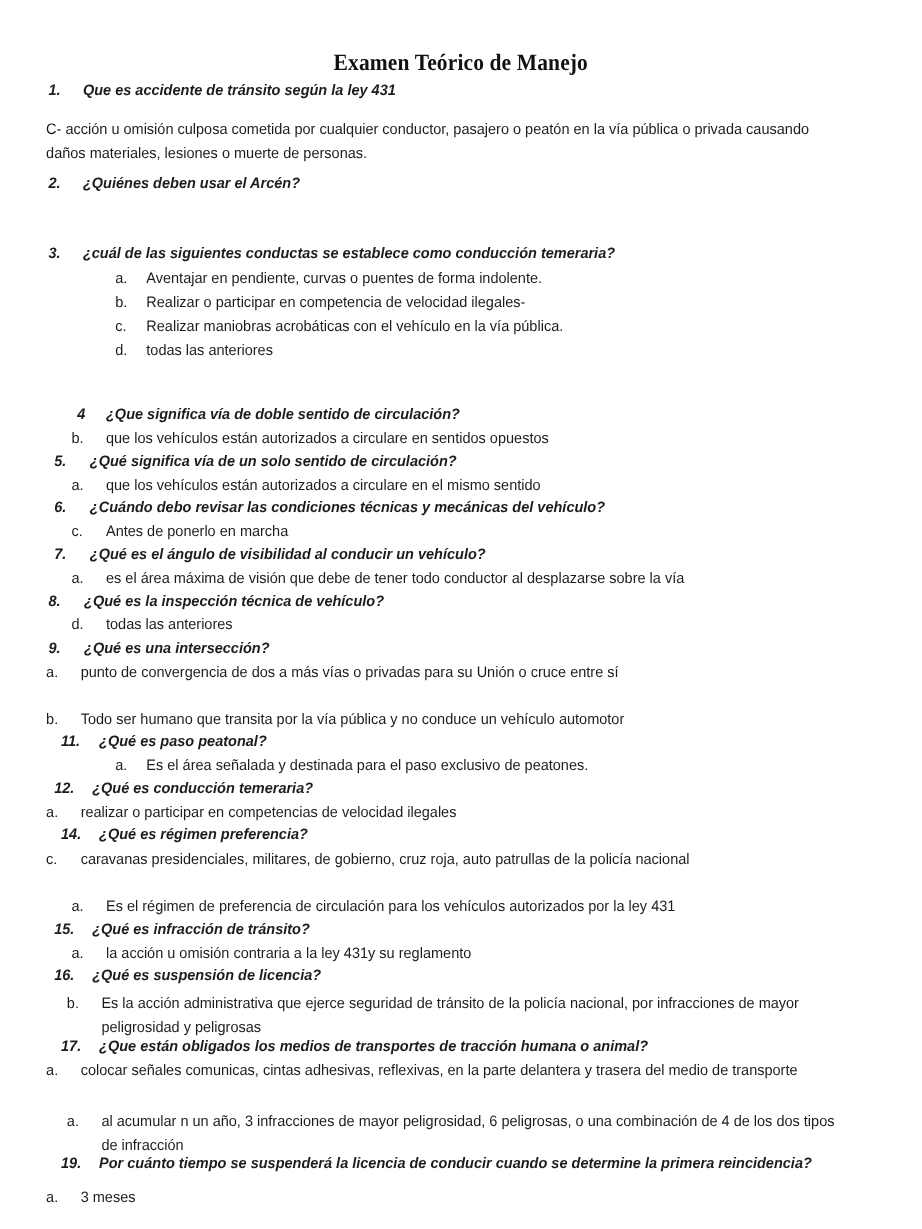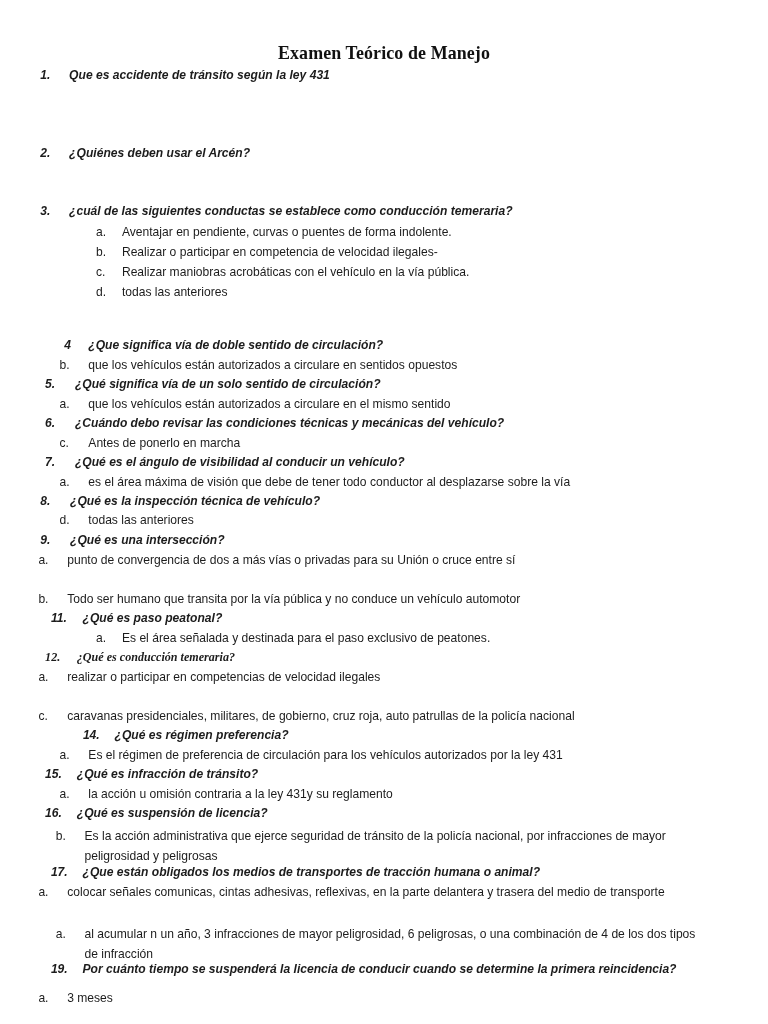--- a/index.html
+++ b/index.html
@@ -91,20 +91,25 @@
 
   <h1 class="doc-title">Examen Teórico de Manejo</h1>
 
   <div class="block" style="top:69px;">
     <div class="line q row" style="padding-left:42px;">
       <span class="marker" style="width:30px;">1.</span>
       <span class="body">Que es accidente de tránsito según la ley 431</span>
     </div>
   </div>
 
+  <div class="block" style="top:98px;">
+    <div class="line a para" style="padding-left:40px; padding-right:35px; line-height:1.62;">
+      <span> C- acción u omisión culposa cometida por cualquier conductor, pasajero o peatón en la vía pública o privada causando daños materiales, lesiones o muerte de personas.</span>
+    </div>
+  </div>
 
   <div class="block" style="top:147px;">
     <div class="line q row" style="padding-left:42px;">
       <span class="marker" style="width:30px;">2.</span>
       <span class="body">¿Quiénes deben usar el Arcén?</span>
     </div>
   </div>
 
 
   <div class="block" style="top:205px;">
@@ -242,21 +247,21 @@
     </div>
   </div>
 
   <div class="block" style="top:632px;">
     <div class="line a row" style="padding-left:100px;">
       <span class="marker" style="width:27px;">a.</span>
       <span class="body"> Es el área señalada y destinada para el paso exclusivo de peatones.</span>
     </div>
   </div>
 
-  <div class="block" style="top:651px;font-family:Liberation Serif, serif;">
+  <div class="block" style="top:651px;">
     <div class="line q row" style="padding-left:47px;">
       <span class="marker" style="width:33px;">12.</span>
       <span class="body">¿Qué es conducción temeraria?</span>
     </div>
   </div>
 
   <div class="block" style="top:671px;">
     <div class="line a row" style="padding-left:40px;">
       <span class="marker" style="width:30px;">a.</span>
       <span class="body"> realizar o participar en competencias de velocidad ilegales</span>
@@ -264,21 +269,21 @@
   </div>
 
 
   <div class="block" style="top:710px;">
     <div class="line a row" style="padding-left:40px;">
       <span class="marker" style="width:30px;">c.</span>
       <span class="body"> caravanas presidenciales, militares, de gobierno, cruz roja, auto patrullas de la policía nacional</span>
     </div>
   </div>
 
-  <div class="block" style="top:729px;margin-left:32px;">
+  <div class="block" style="top:689px;">
     <div class="line q row" style="padding-left:53px;">
       <span class="marker" style="width:33px;">14.</span>
       <span class="body">¿Qué es régimen preferencia?</span>
     </div>
   </div>
 
   <div class="block" style="top:749px;">
     <div class="line a row" style="padding-left:62px;">
       <span class="marker" style="width:30px;">a.</span>
       <span class="body"> Es el régimen de preferencia de circulación para los vehículos autorizados por la ley 431</span>

